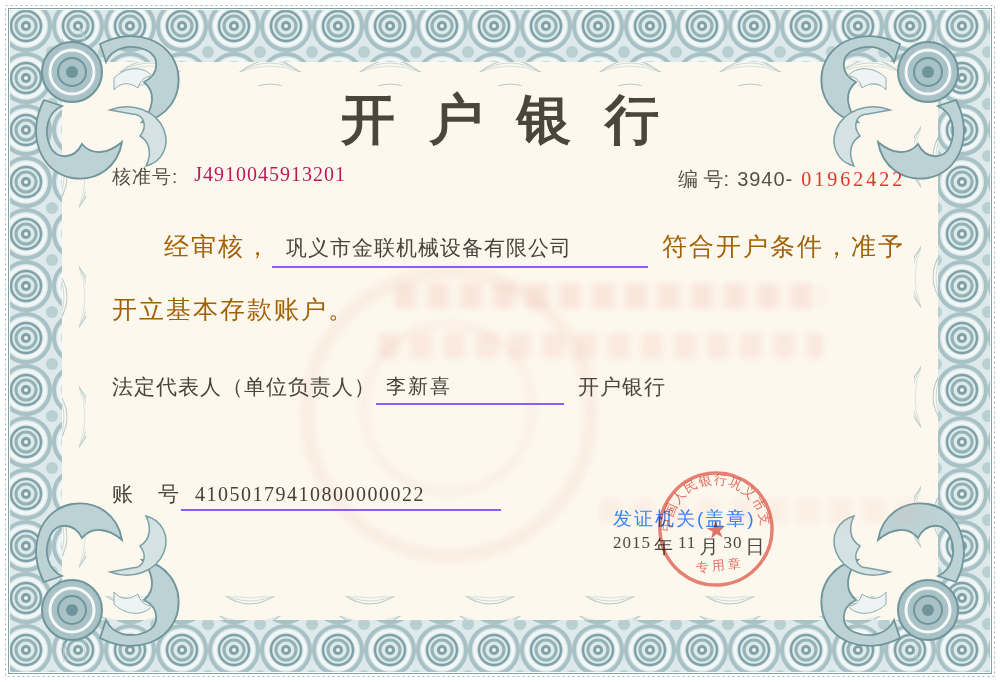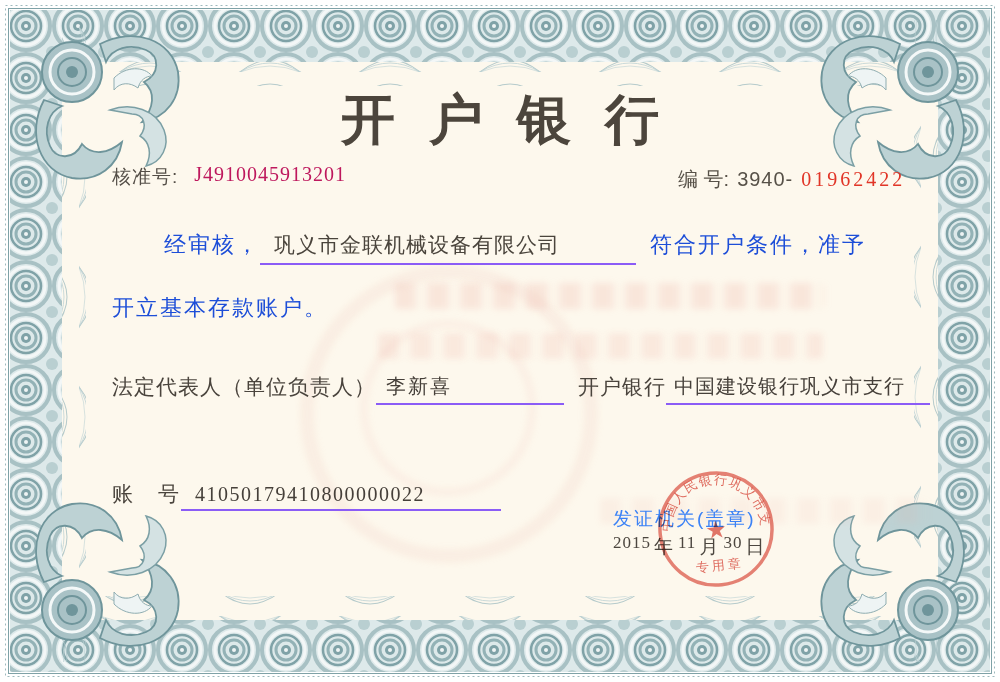--- a/index.html
+++ b/index.html
@@ -30,21 +30,21 @@
 
   
   .approval{position:absolute;left:112px;top:164px;font-size:19px;color:#544e47;letter-spacing:1px;}
   .approval .val{font-family:"Liberation Serif",serif;font-size:20px;color:#be185d;margin-left:16px;letter-spacing:1px;position:relative;top:-2px;}
   .serial{position:absolute;left:678px;top:166px;font-size:20px;color:#575148;}
   .serial .pre{margin-left:8px;letter-spacing:1px;}
   .serial .red{font-family:"Liberation Serif",serif;color:#e13527;letter-spacing:3px;margin-left:8px;font-size:20px;}
 
   
   .line1{position:absolute;left:164px;top:230px;display:flex;align-items:baseline;}
-  .big{font-size:22px;color:#1d4ed8;letter-spacing:2px;}
+  .big{font-size:25px;color:#a16207;letter-spacing:2px;}
   .u-box{border-bottom:2px solid #8b5cf6;text-align:left;}
   .company{width:362px;font-size:21px;color:#4a443c;padding:0 0 4px 14px;letter-spacing:1px;}
   .line1 .suffix{margin-left:14px;}
   .line2{position:absolute;left:112px;top:293px;}
 
   
   .row3{position:absolute;left:112px;top:373px;display:flex;align-items:flex-start;}
   .label{font-size:21px;color:#4a443d;letter-spacing:1px;}
   .name{width:178px;font-size:20px;font-family:"Liberation Serif",serif;padding:0 0 3px 10px;letter-spacing:2px;}
   .banklabel{margin-left:14px;}
@@ -147,21 +147,20 @@
       <span class="u-box company">巩义市金联机械设备有限公司</span>
       <span class="big suffix">符合开户条件，准予</span>
     </div>
 
     <div class="line2 big">开立基本存款账户。</div>
 
     <div class="row3">
       <span class="label">法定代表人（单位负责人）</span>
       <span class="u-box name">李新喜</span>
       <span class="label banklabel">开户银行</span>
-      <span class="u-box bankname">中国建设银行巩义市支行</span>
     </div>
 
     <div class="row4">
       <span class="label acctlabel">账　号</span>
       <span class="u-box acct">41050179410800000022</span>
     </div>
 
     <div class="issuer">发证机关(盖章)</div>
     <div class="dateline">
       <span class="num">2015</span><span>年</span><span class="num">11</span><span>月</span><span class="num">30</span><span>日</span>

